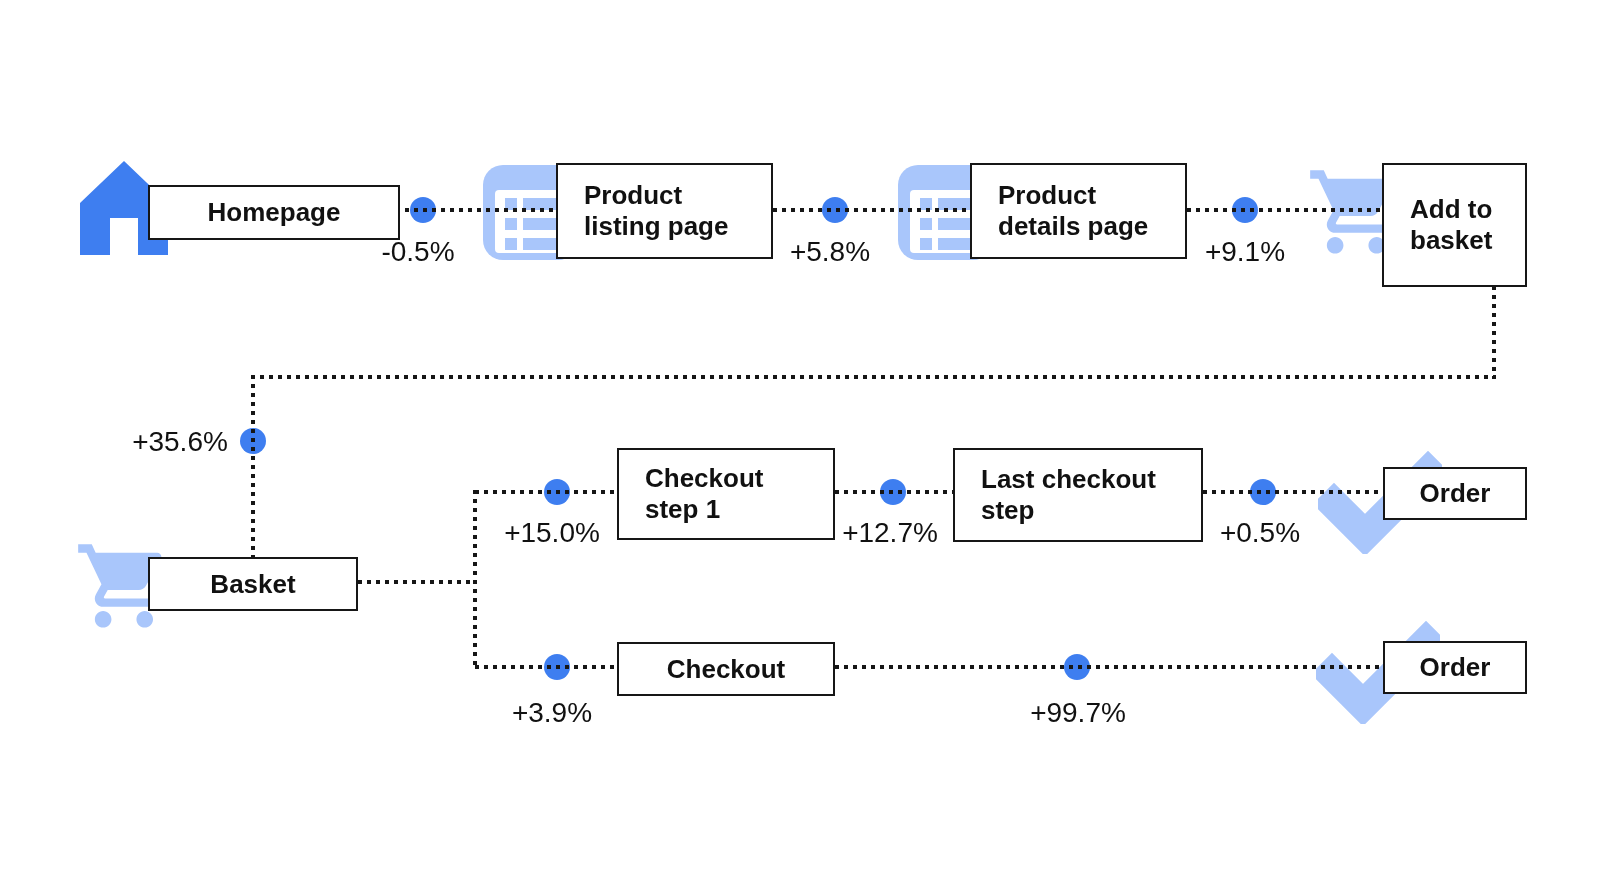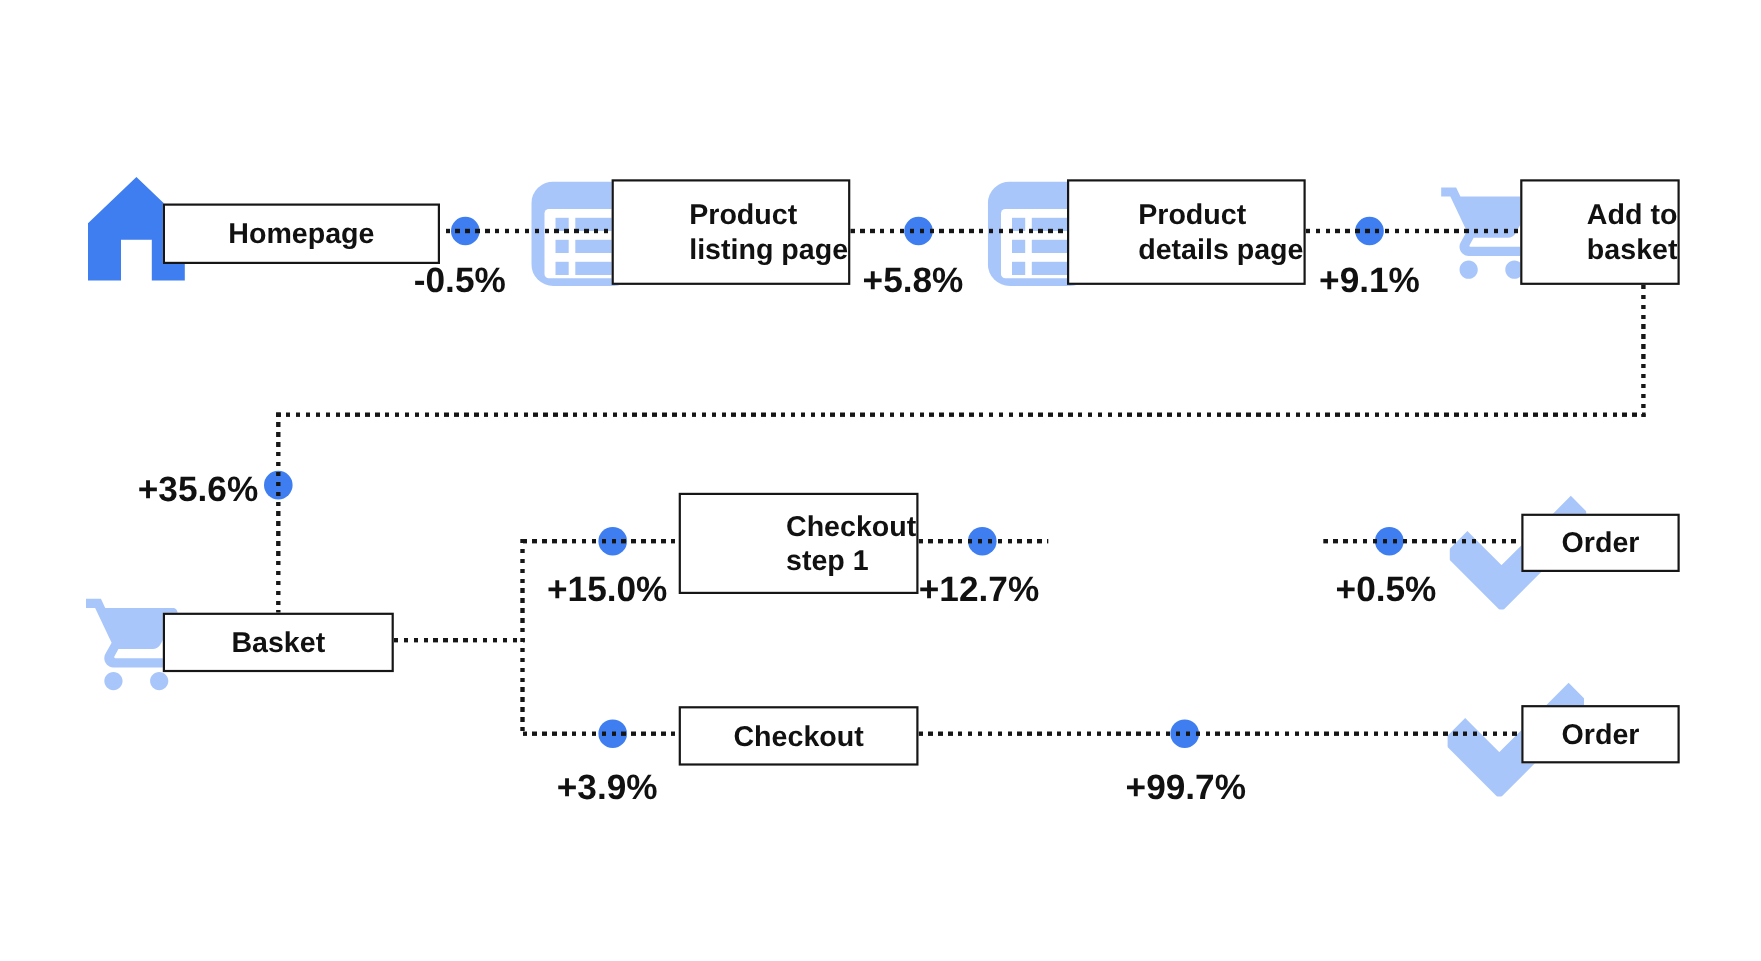--- a/index.html
+++ b/index.html
@@ -17,27 +17,27 @@
   }
   .icon{position:absolute;z-index:1;}
   .dot{position:absolute;width:26px;height:26px;border-radius:50%;background:var(--primary);z-index:2;}
   .hline{position:absolute;height:4px;z-index:3;
     background:repeating-linear-gradient(90deg,var(--line) 0 4px,transparent 4px 9px);}
   .vline{position:absolute;width:4px;z-index:3;
     background:repeating-linear-gradient(180deg,var(--line) 0 4px,transparent 4px 9px);}
   .box{
     position:absolute;background:#fff;border:2.5px solid var(--border);
     display:flex;align-items:center;z-index:4;box-sizing:border-box;
-    font-weight:bold;font-size:26px;color:var(--text);line-height:31px;justify-content:flex-end;
+    font-weight:bold;font-size:26px;color:var(--text);line-height:31px;
   }
   .box.multi{padding-left:26px;text-align:left;}
   .box.multi .lbl{white-space:pre-line;}
   .box.single{justify-content:center;text-align:center;}
   .pct{
-    position:absolute;font-weight:bold;font-size:32px;color:var(--text);
+    position:absolute;font-weight:normal;font-size:28px;color:var(--text);
     z-index:5;transform:translateX(-50%);white-space:nowrap;
   }
 </style>
 </head>
 <body>
 
 <div class="canvas">
 
   <svg class="icon" style="left:78px;top:158px" width="92" height="100" viewBox="0 0 92 100">
     <path d="M46 3 L90 45 V97 H60 V60 H32 V97 H2 V45 Z" fill="var(--primary)"></path>
@@ -116,34 +116,38 @@
   <div class="box multi" style="left:556px;top:163px;width:217px;height:96px">
     <span class="lbl">Product
 listing page</span>
   </div>
 
   <div class="box multi" style="left:970px;top:163px;width:217px;height:96px">
     <span class="lbl">Product
 details page</span>
   </div>
 
-  <div class="box multi" style="left:1382px;top:163px;width:145px;height:96px">
+  <div class="box multi" style="left:1382px;top:163px;width:145px;height:124px">
     <span class="lbl">Add to
 basket</span>
   </div>
 
   <div class="box single" style="left:148px;top:557px;width:210px;height:54px">
     <span class="lbl">Basket</span>
   </div>
 
   <div class="box multi" style="left:617px;top:448px;width:218px;height:92px">
     <span class="lbl">Checkout
 step 1</span>
   </div>
 
+  <div class="box multi" style="left:953px;top:448px;width:250px;height:94px">
+    <span class="lbl">Last checkout
+step</span>
+  </div>
 
   <div class="box single" style="left:1383px;top:467px;width:144px;height:53px">
     <span class="lbl">Order</span>
   </div>
 
   <div class="box single" style="left:617px;top:642px;width:218px;height:54px">
     <span class="lbl">Checkout</span>
   </div>
 
   <div class="box single" style="left:1383px;top:641px;width:144px;height:53px">

